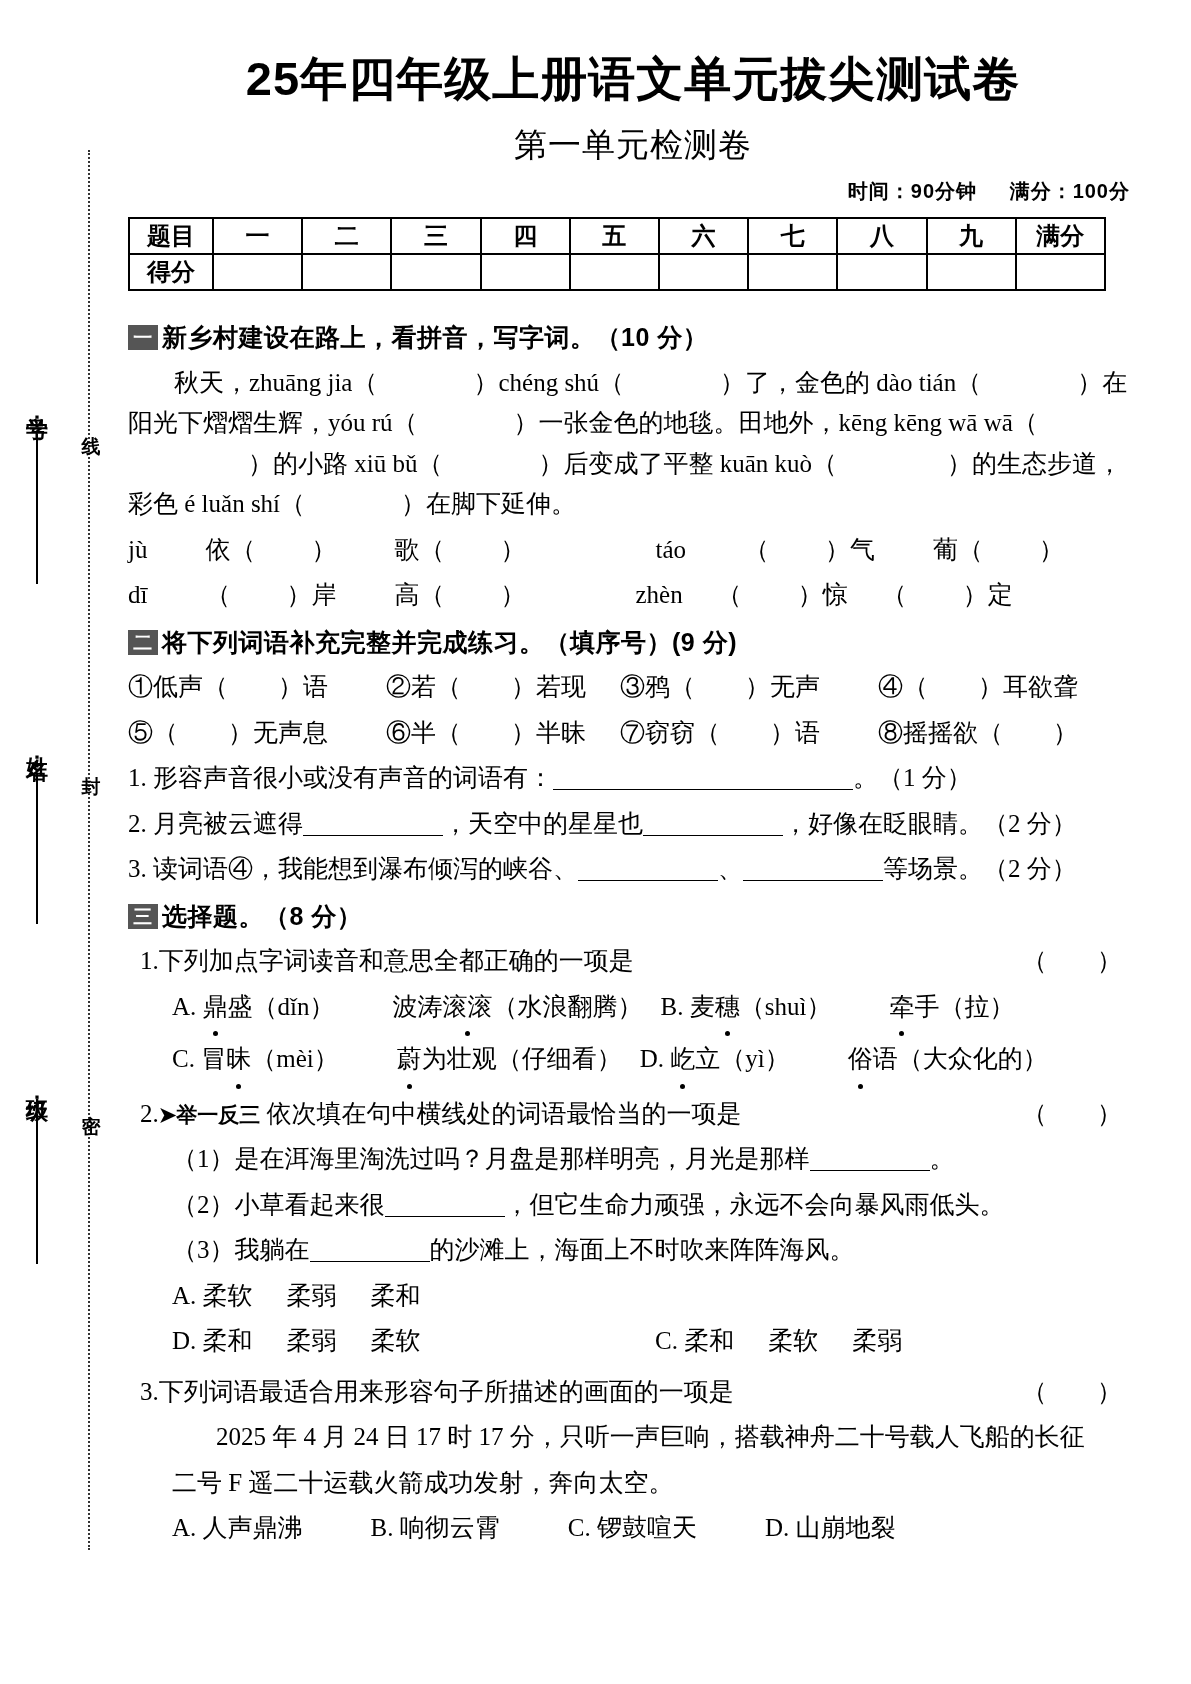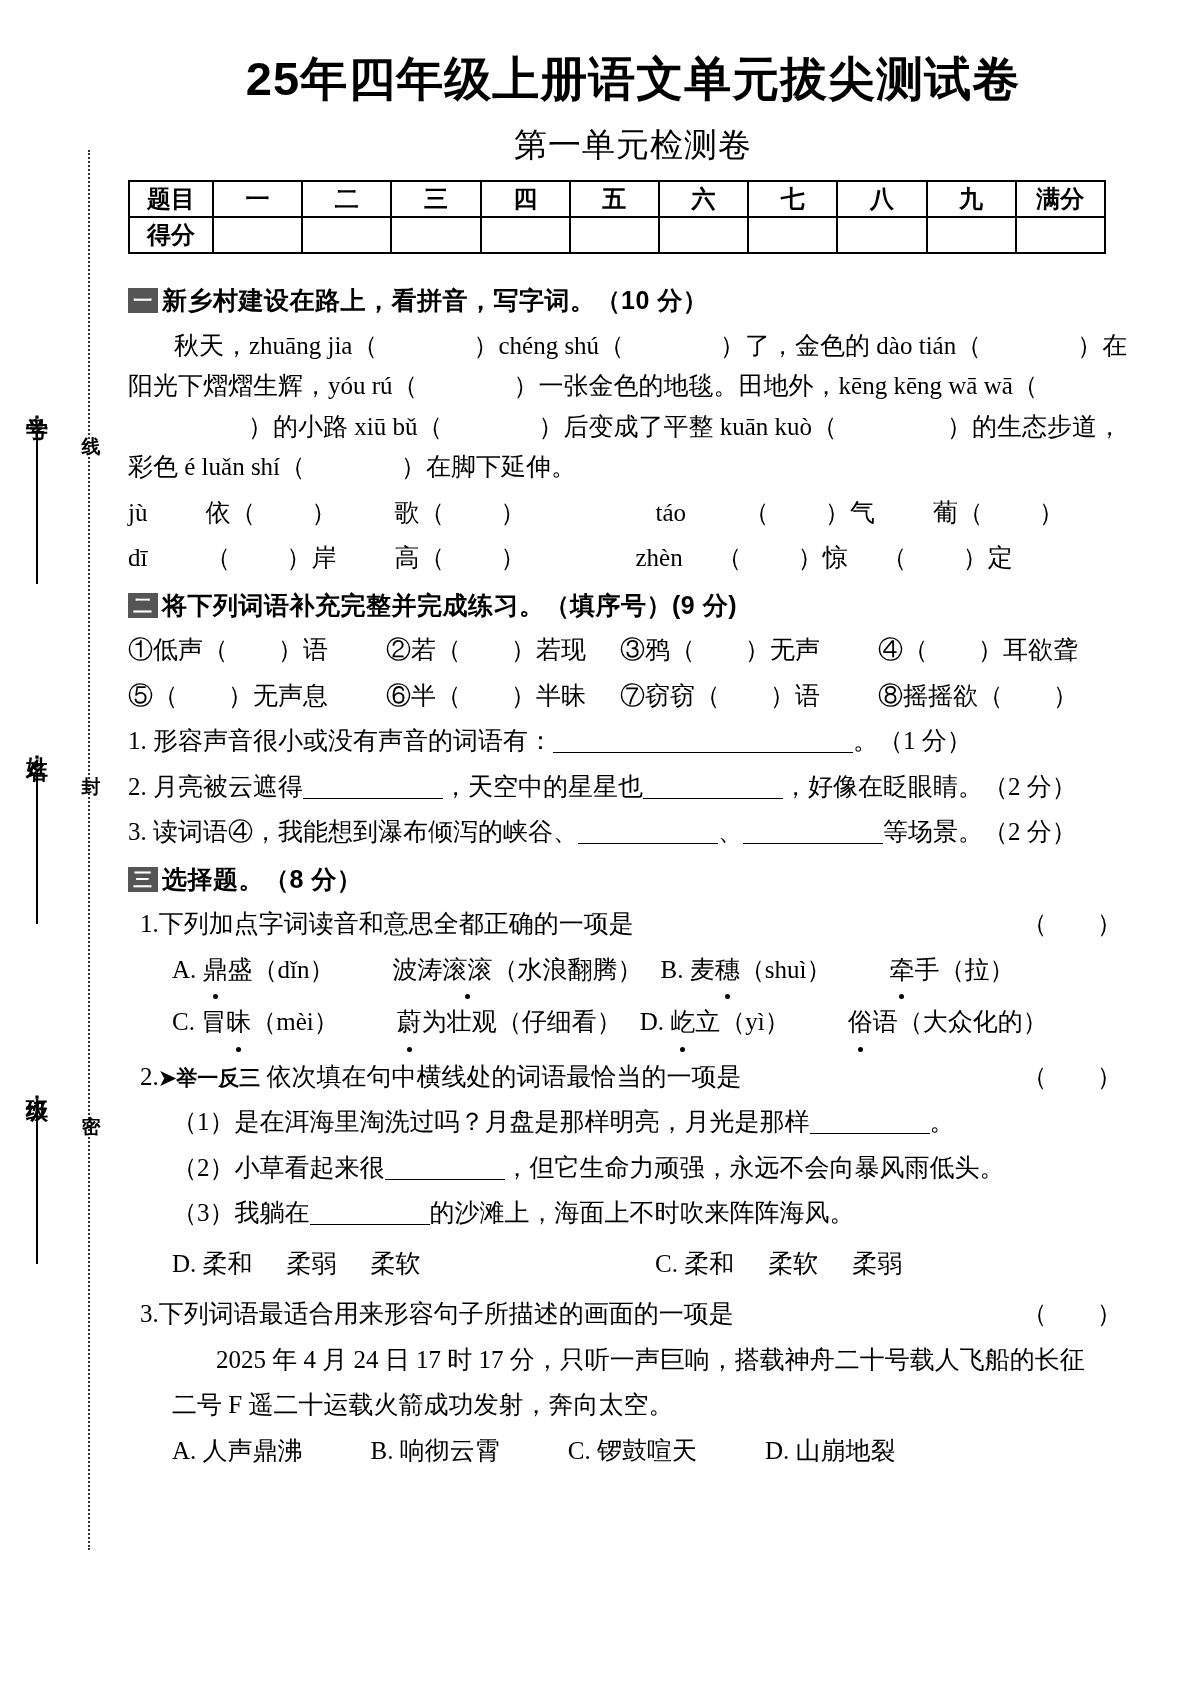--- a/index.html
+++ b/index.html
@@ -160,20 +160,24 @@
 
     <div class="vseal" style="top:420px">线</div>
     <div class="vseal" style="top:760px">封</div>
     <div class="vseal" style="top:1100px">密</div>
   </div>
 
   <div class="content">
 
     <div class="title">25年四年级上册语文单元拔尖测试卷</div>
     <div class="subtitle">第一单元检测卷</div>
+    <div class="meta">
+      <span>时间：90分钟</span>
+      <span>满分：100分</span>
+    </div>
 
     <table class="score">
       <tbody>
           <tr>
         <td class="head">题目</td>
         <td>一</td>
         <td>二</td>
         <td>三</td>
         <td>四</td>
         <td>五</td>
@@ -269,20 +273,24 @@
         <span>（1）是在洱海里淘洗过吗？月盘是那样明亮，月光是那样</span><span class="u" style="width:120px"></span><span>。</span>
       </div>
       <div class="line indent" style="padding-left:44px">
         <span>（2）小草看起来很</span><span class="u" style="width:120px"></span><span>，但它生命力顽强，永远不会向暴风雨低头。</span>
       </div>
       <div class="line indent" style="padding-left:44px">
         <span>（3）我躺在</span><span class="u" style="width:120px"></span><span>的沙滩上，海面上不时吹来阵阵海风。</span>
       </div>
 
       <div class="opt-row line indent" style="padding-left:44px">
+        <div class="half">
+          <span>A.</span>
+          <span>柔软</span><span class="sp-md"></span><span>柔弱</span><span class="sp-md"></span><span>柔和</span>
+        </div>
       </div>
       <div class="opt-row line indent" style="padding-left:44px">
         <div class="half">
           <span>D.</span>
           <span>柔和</span><span class="sp-md"></span><span>柔弱</span><span class="sp-md"></span><span>柔软</span>
         </div>
         <div class="half">
           <span>C.</span>
           <span>柔和</span><span class="sp-md"></span><span>柔软</span><span class="sp-md"></span><span>柔弱</span>
         </div>

